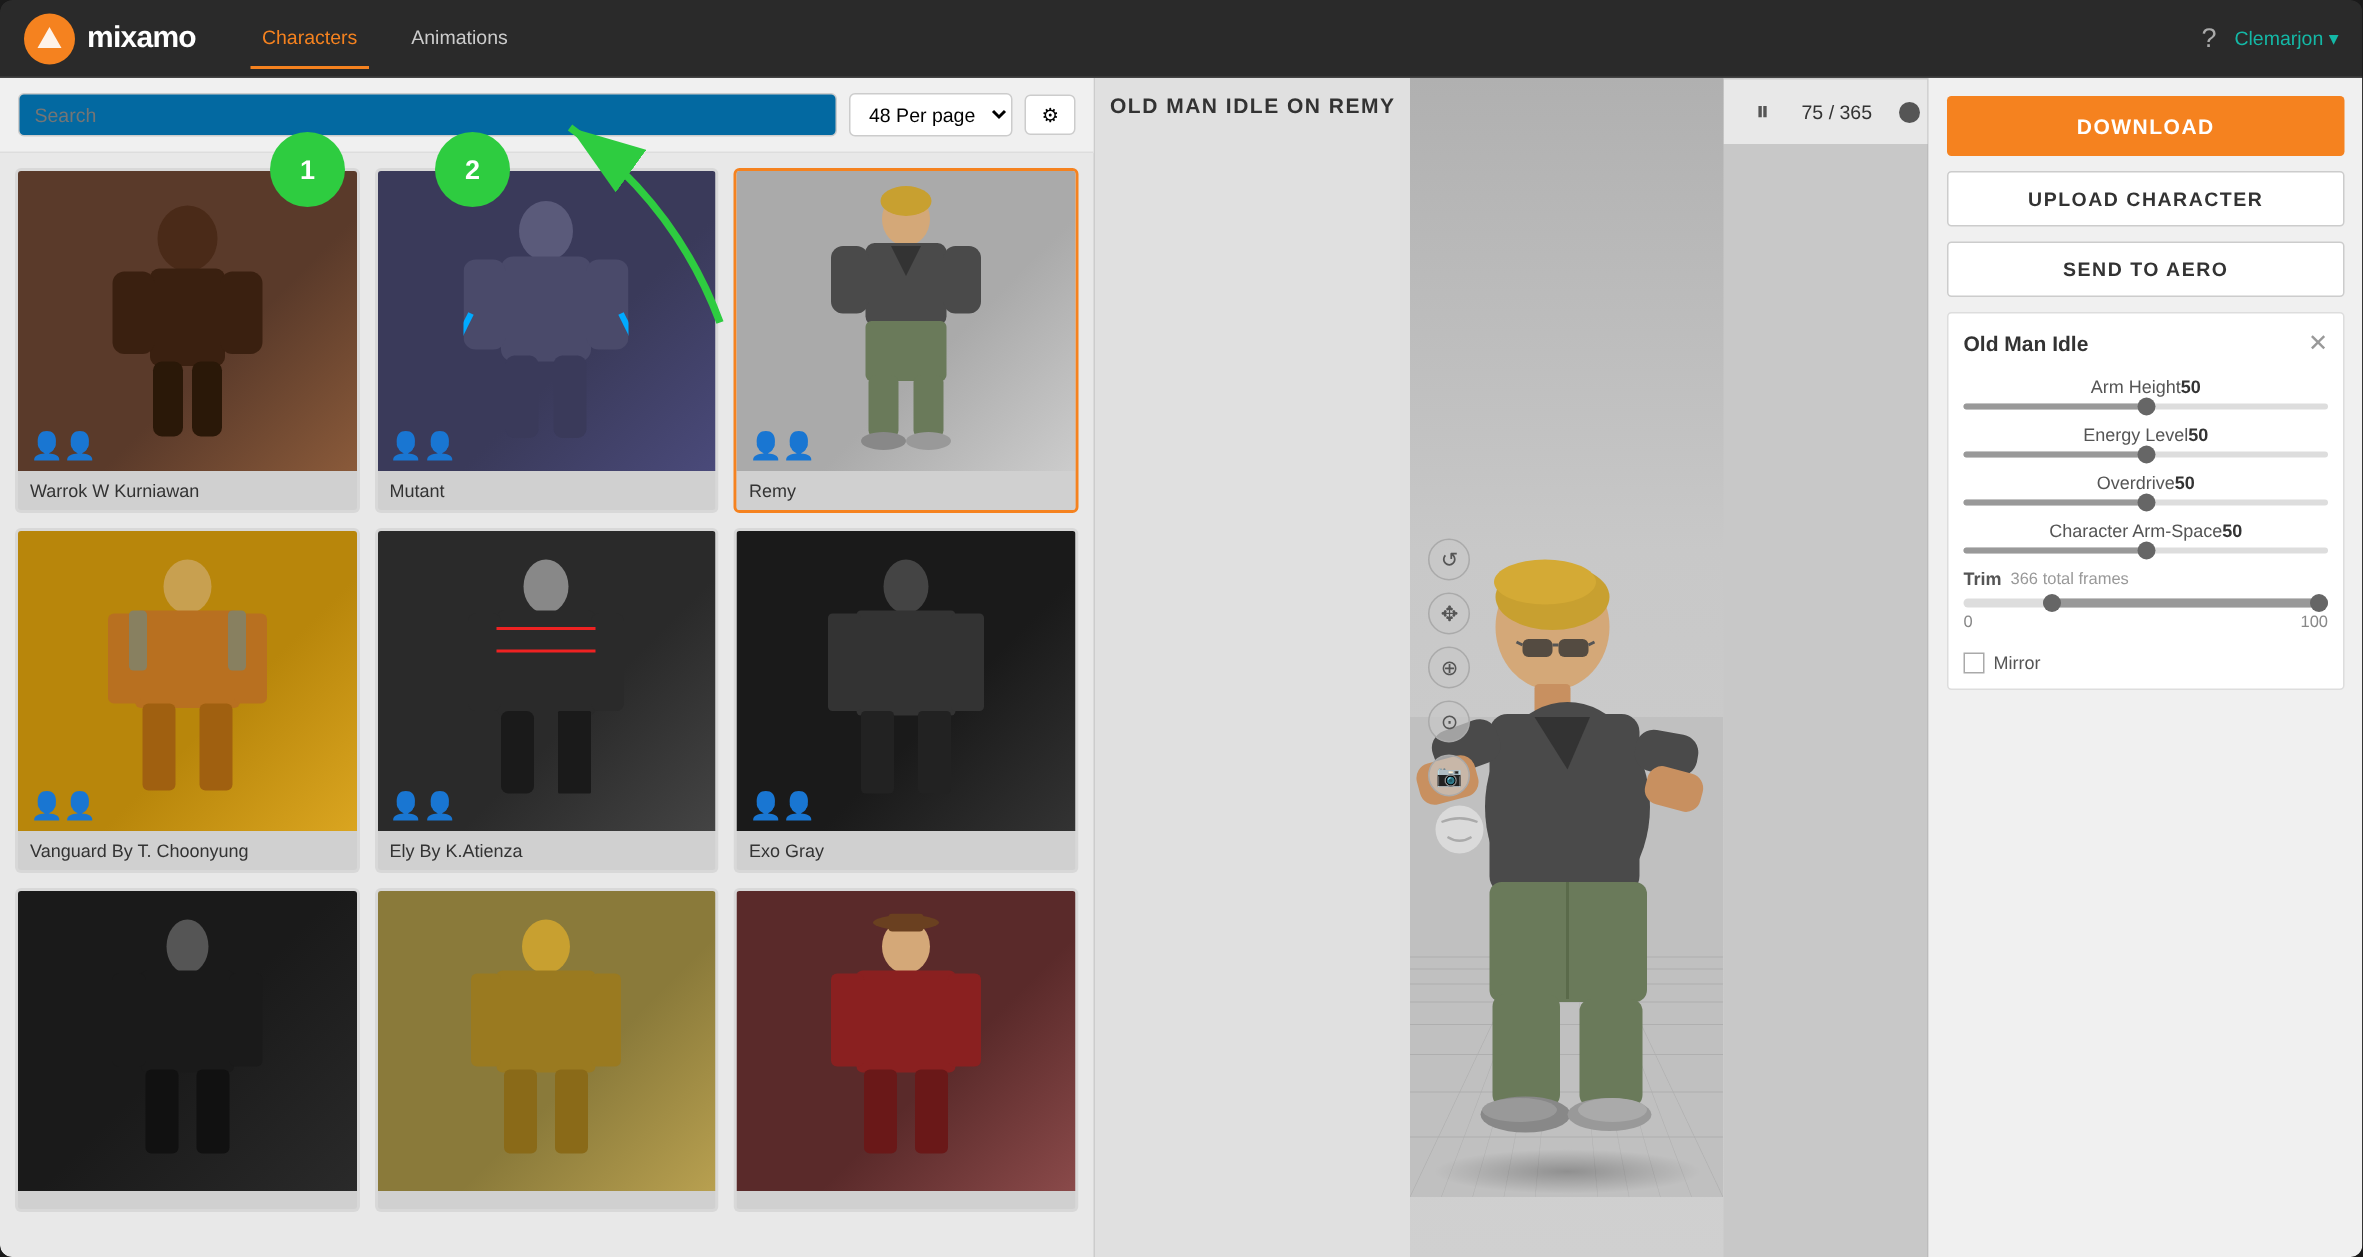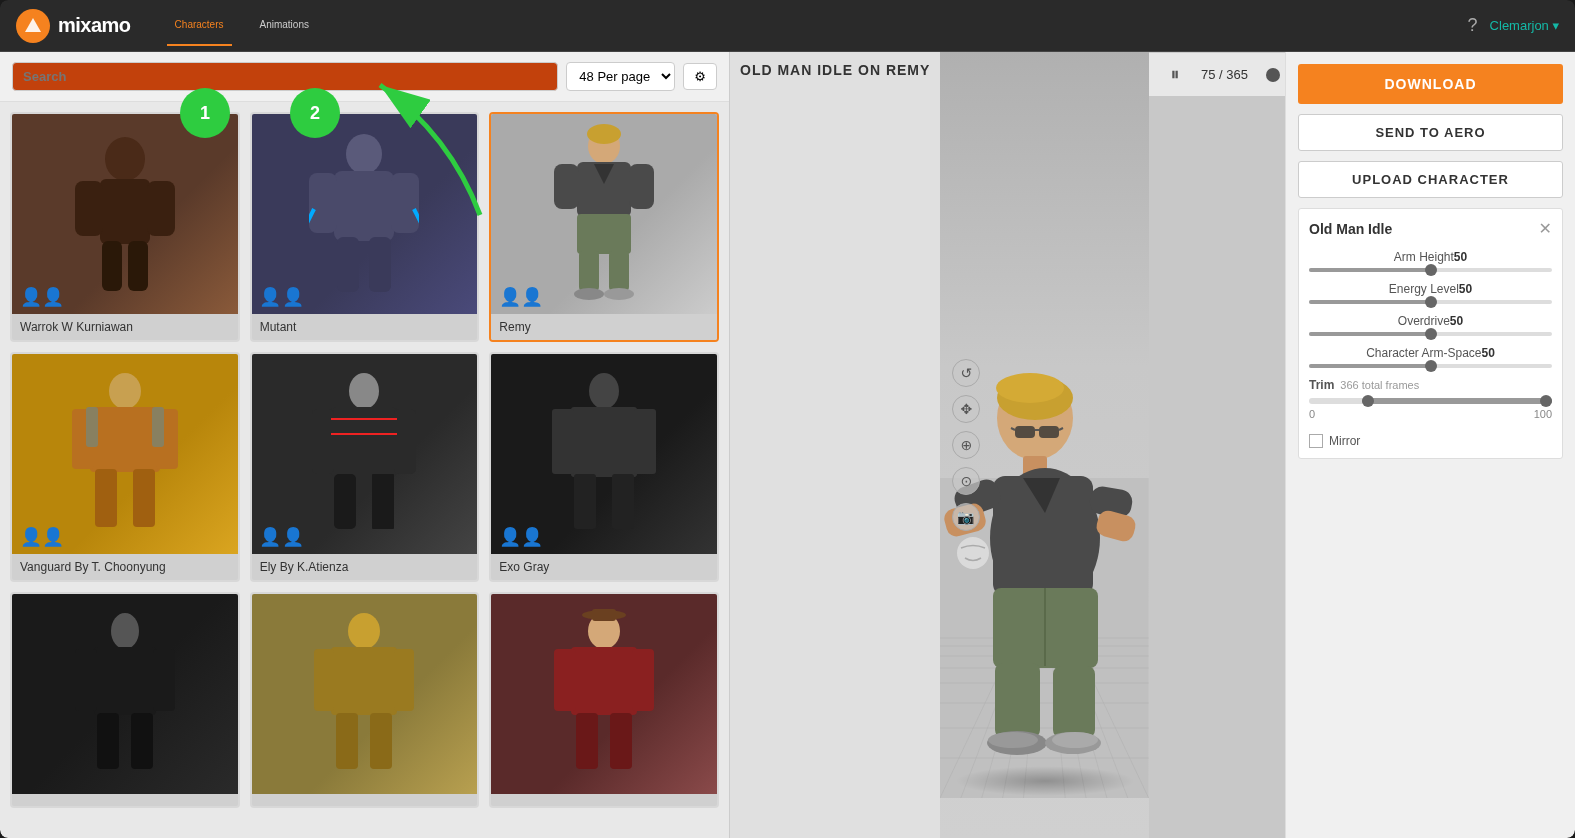--- a/index.html
+++ b/index.html
@@ -41,21 +41,21 @@
       font-size: 16px;
     }
     .logo-text {
       color: white;
       font-size: 20px;
       font-weight: bold;
       letter-spacing: -0.5px;
     }
     .nav-tab {
       color: #ccc;
-      font-size: 10px;
+      font-size: 13px;
       padding: 0 8px;
       cursor: pointer;
       border-bottom: 2px solid transparent;
       height: 40px;
       display: flex;
       align-items: center;
     }
     .nav-tab.active {
       color: #f5821f;
       border-bottom: 2px solid #f5821f;
@@ -101,22 +101,21 @@
       align-items: center;
       background: #f0f0f0;
       border-bottom: 1px solid #ddd;
     }
     .search-input {
       flex: 1;
       padding: 6px 10px;
       border: 1px solid #ccc;
       border-radius: 4px;
       font-size: 13px;
-      background: #c2410c;
-      font-weight: bold;
+      background: #0369a1;
     }
     .per-page-select {
       padding: 5px 8px;
       border: 1px solid #ccc;
       border-radius: 4px;
       font-size: 13px;
       background: white;
       cursor: pointer;
     }
     .gear-btn {
@@ -823,22 +822,22 @@
         </span>
         <div class="timeline-track">
           <div class="timeline-progress" style="width:20.5%;"></div>
           <div class="timeline-thumb" style="left: calc(20.5% - 7px);"></div>
         </div>
       </div>
     </div>
 
     <div class="right-panel">
       <button class="download-btn">DOWNLOAD</button>
+      <button class="secondary-btn">UPLOAD CHARACTER</button>
       <button class="secondary-btn">SEND TO AERO</button>
-      <button class="secondary-btn">UPLOAD CHARACTER</button>
 
       <div class="anim-panel">
         <div class="anim-title-row">
           <span class="anim-title">Old Man Idle</span>
           <span class="close-btn">✕</span>
         </div>
 
         <div class="param-row">
           <div class="param-label-row">
             <span class="param-label">Arm Height</span>

